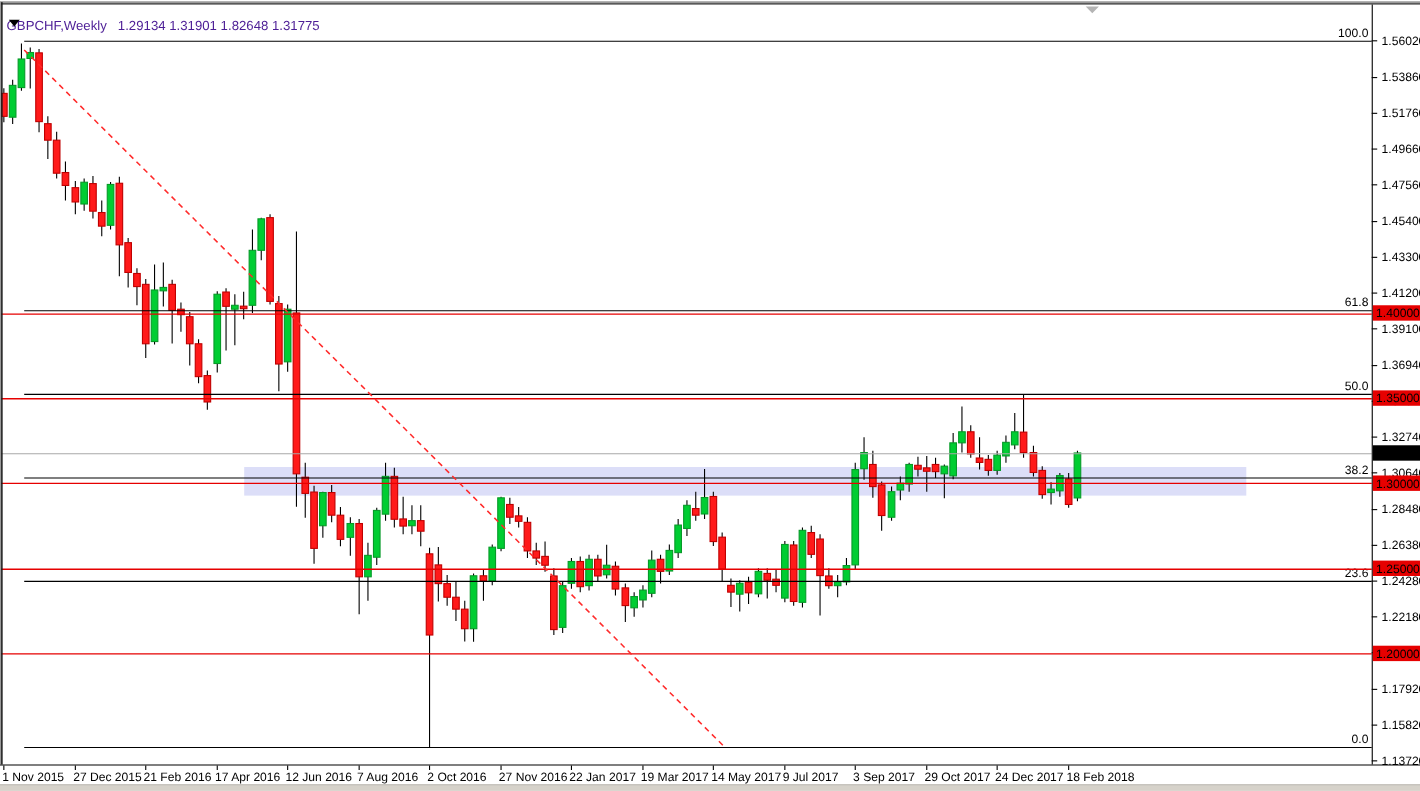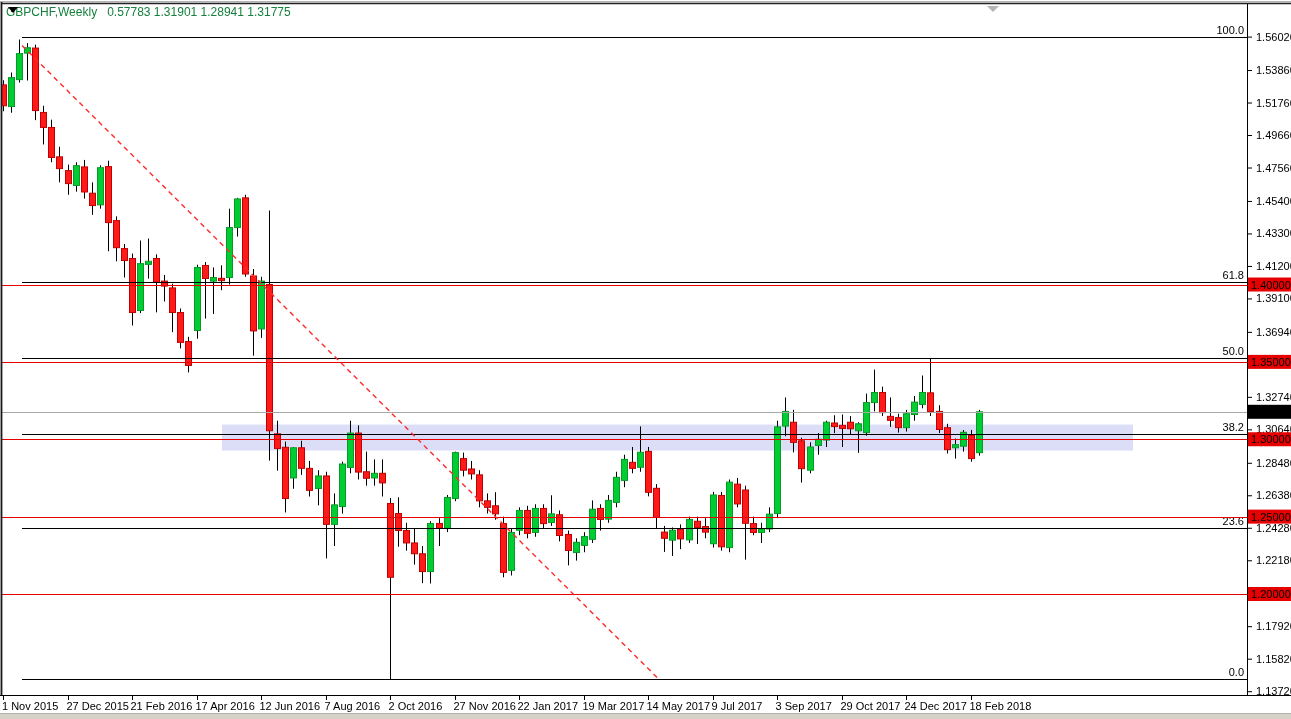--- a/index.html
+++ b/index.html
@@ -1,21 +1,21 @@
 <!DOCTYPE html>
 <html><head>
 <meta charset="utf-8">
 <style>
   html,body{margin:0;padding:0;background:#fff;}
   .win{position:relative;width:1291px;height:719px;background:#fff;overflow:hidden;
        font-family:"Liberation Sans",sans-serif;}
   svg{position:absolute;left:0;top:0;}
   svg text{font-family:"Liberation Sans",sans-serif;font-size:11px;fill:#000;}
-  .hdr{position:absolute;left:6px;top:4px;height:16px;display:flex;align-items:center;
-       font-size:12px;color:#15803d;white-space:pre;}
+  .hdr{position:absolute;left:6px;top:15px;height:16px;display:flex;align-items:center;
+       font-size:12px;color:#4c1d95;white-space:pre;}
   .hdr .tri{width:11px;height:8px;margin:2px 6px 0 2px;}
   .hdr .sym{margin-right:10px;}
 </style>
 </head>
 <body>
 
 <div class="win">
   <svg id="chart" width="1291" height="719" viewBox="0 0 1291 719">
     <g id="g-band">
         <rect x="222" y="424.55824999999993" width="911" height="25.998000000000218" fill="#dcdef8"></rect>
@@ -395,15 +395,15 @@
         <text x="1251" y="415.79137500000013" fill="#fff">1.31775</text>
       </g>
     <polygon points="987,6 999,6 993,12" fill="#b4b4b4"></polygon>
   </svg>
 
   <div class="hdr">
     <svg class="tri" viewBox="0 0 11 8">
       <polygon points="0,1 10,1 5,7" fill="#000"></polygon>
     </svg>
     <span class="sym">GBPCHF,Weekly</span>
-    <span>0.57783 1.31901 1.28941 1.31775</span>
+    <span>1.29134 1.31901 1.82648 1.31775</span>
   </div>
 </div>
 
 </body></html>

